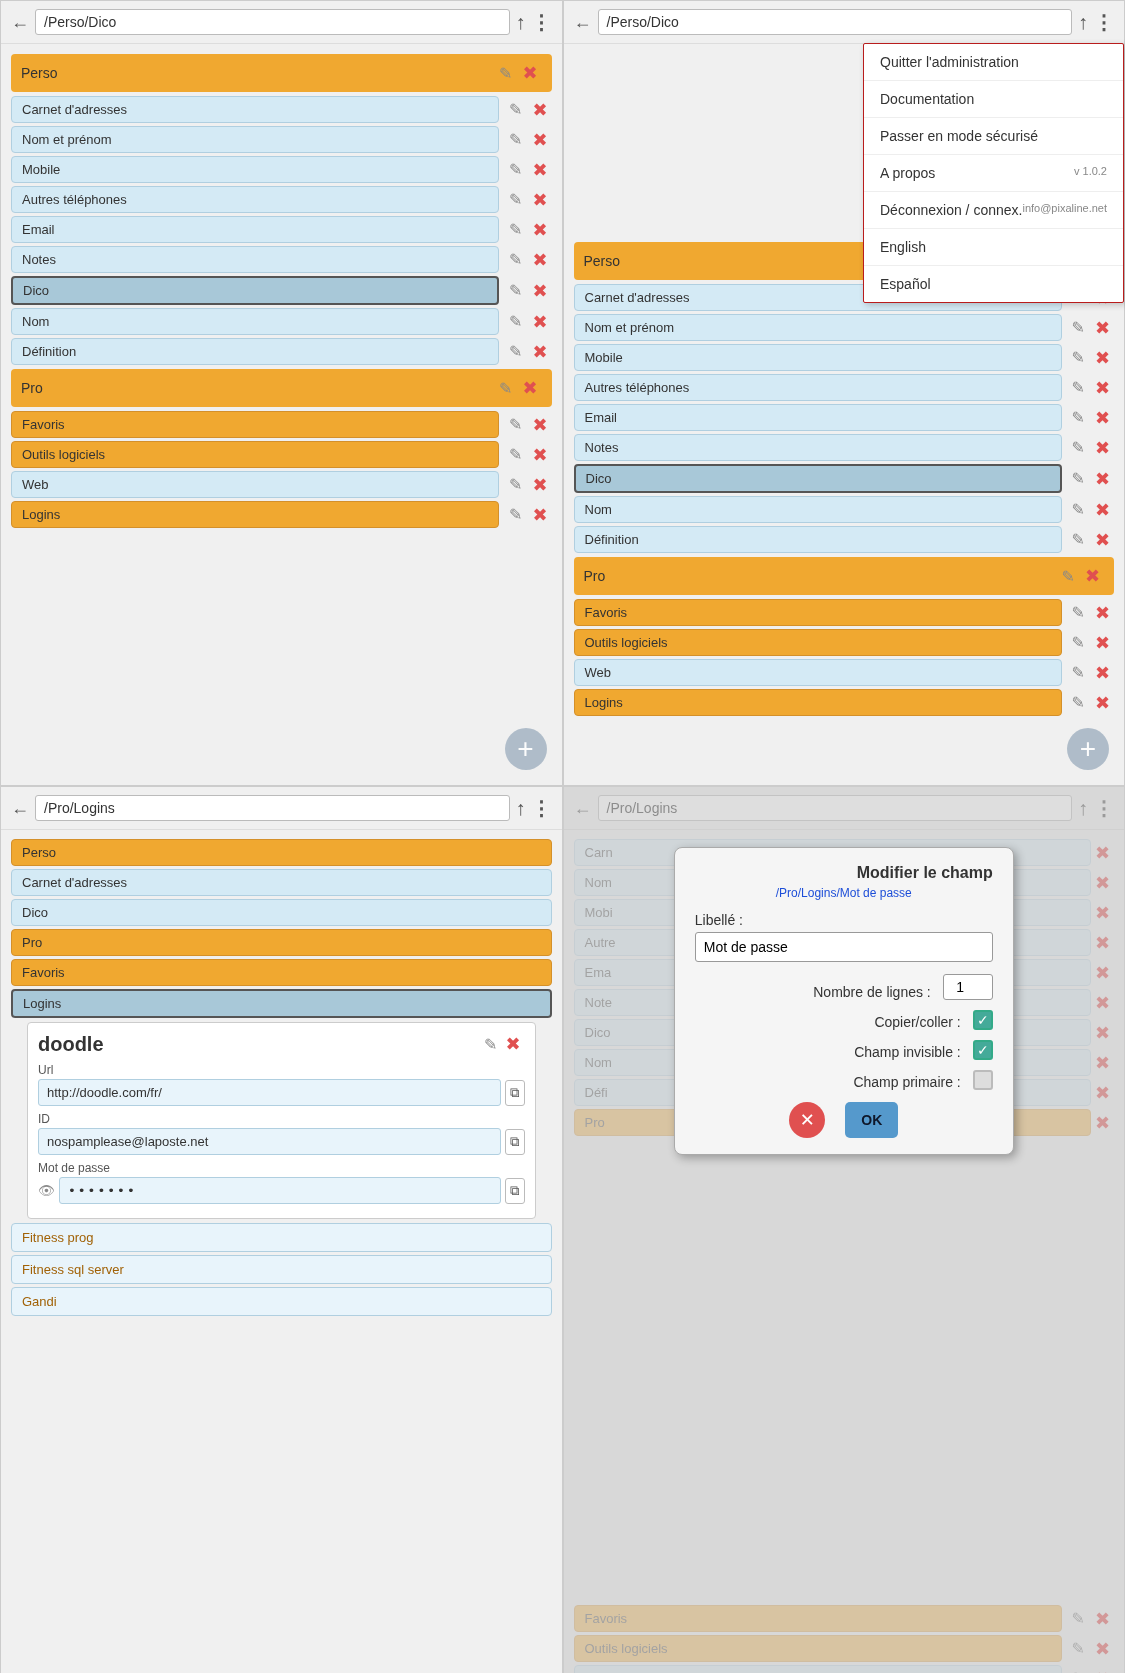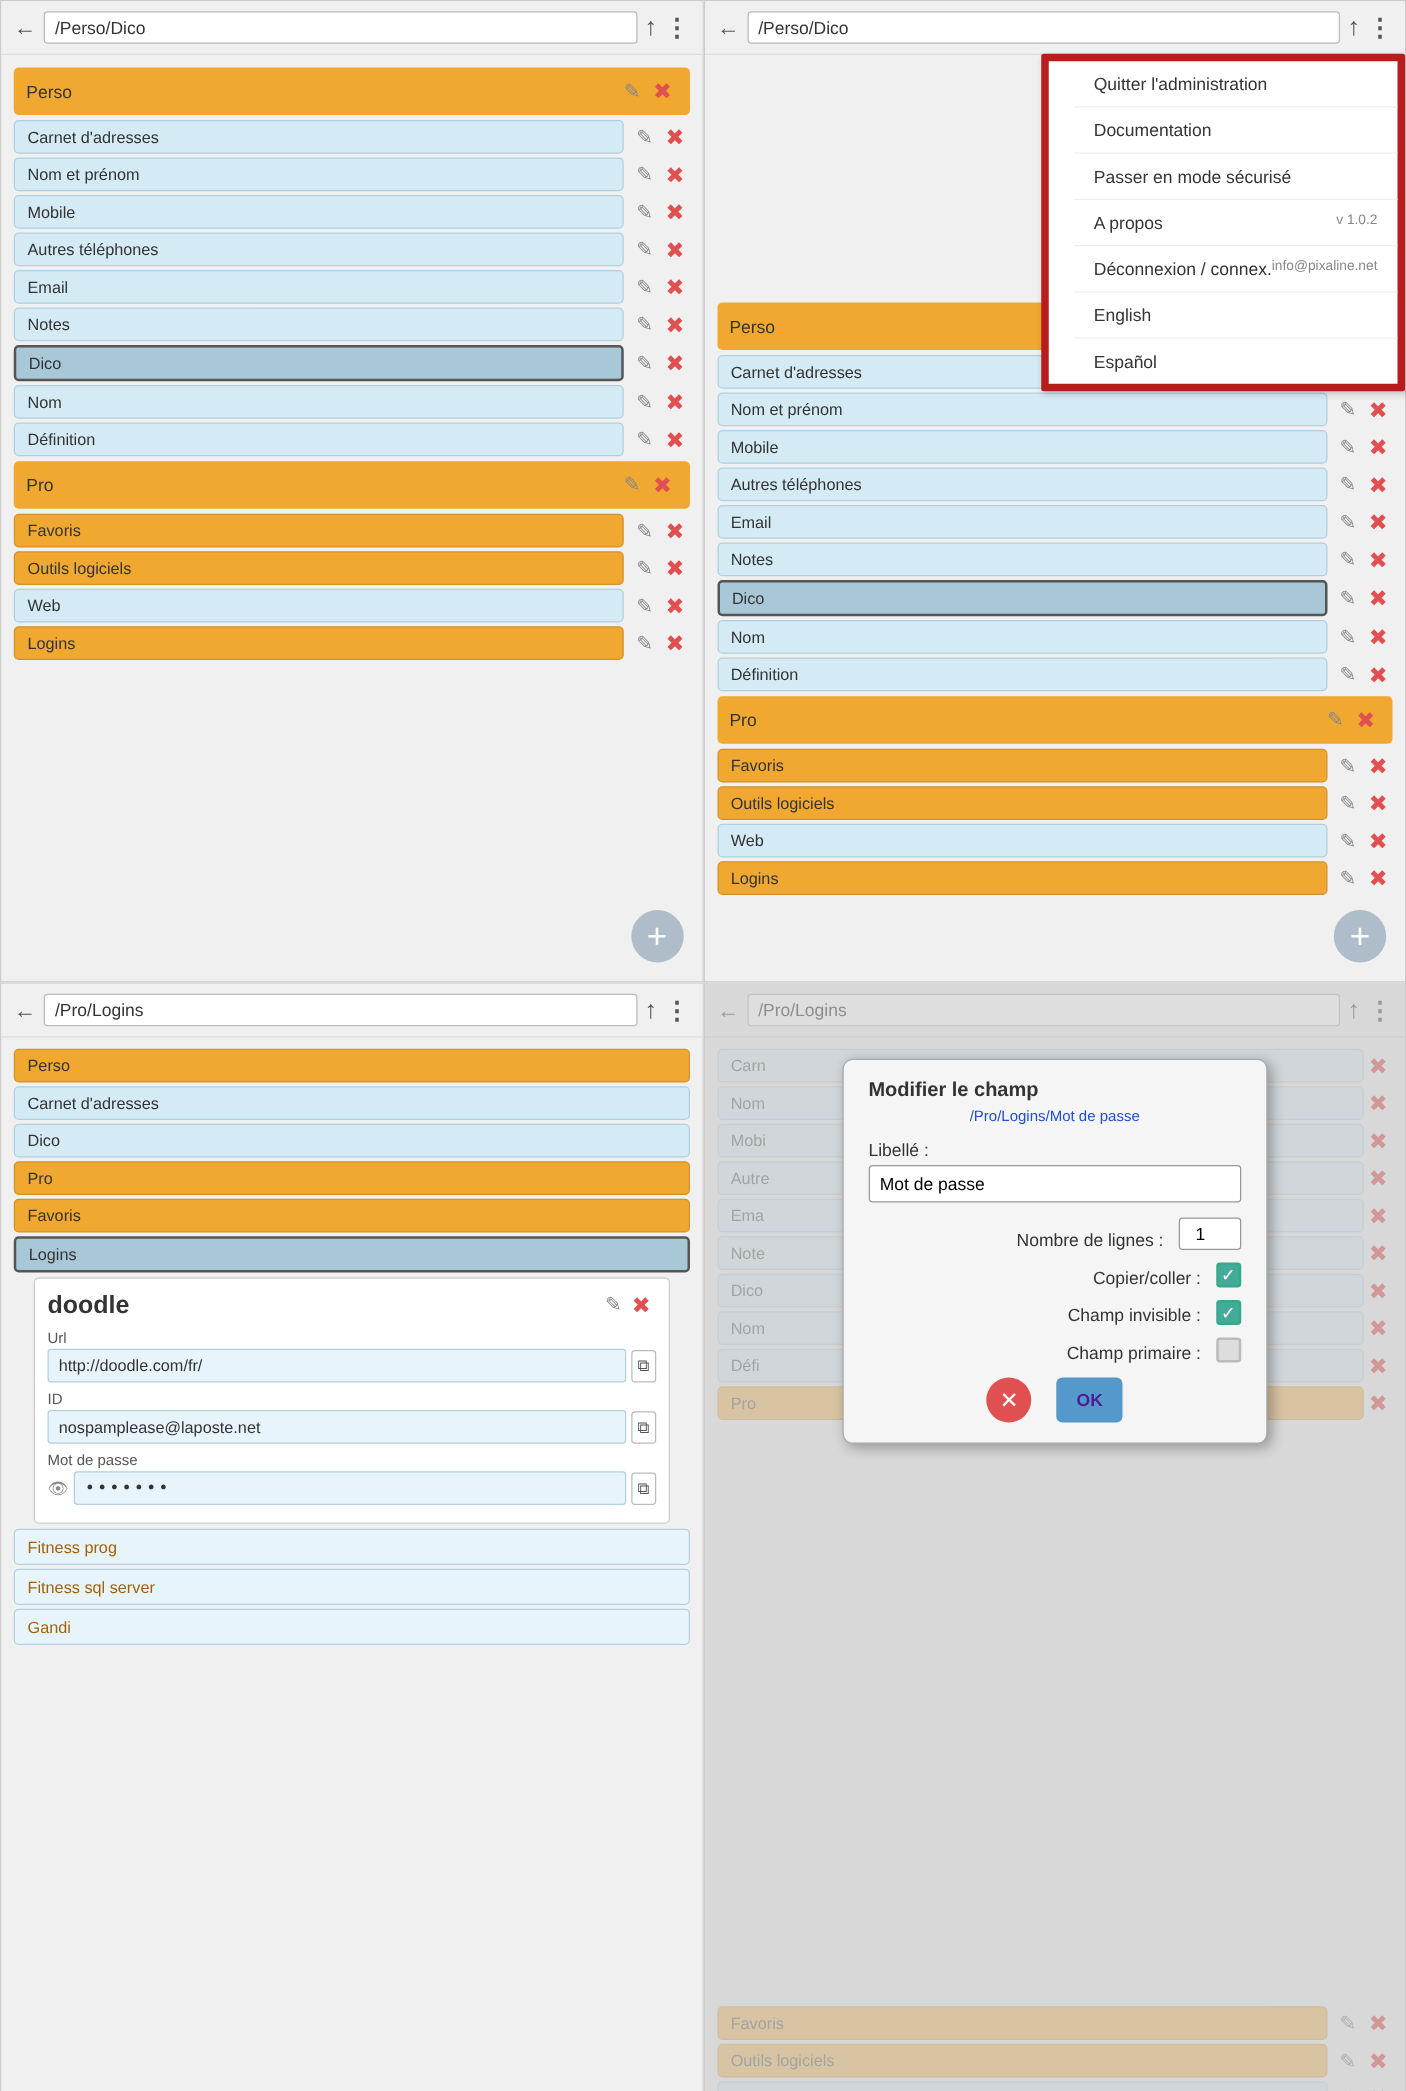--- a/index.html
+++ b/index.html
@@ -139,26 +139,25 @@
       justify-content: center;
       opacity: 0.8;
     }
 
     
     .dropdown-menu {
       position: absolute;
       top: 42px;
       right: 0;
       background: white;
-      border: 6px solid #b91c1c;
+      border: 1px solid #b91c1c;
       border-radius: 2px;
       z-index: 10;
       min-width: 220px;
       box-shadow: 2px 2px 6px rgba(0,0,0,0.2);
-      padding-left: 20px;
     }
 
     .dropdown-item {
       padding: 10px 16px;
       font-size: 14px;
       color: #333;
       border-bottom: 1px solid #eee;
       cursor: pointer;
     }
 
@@ -280,21 +279,21 @@
     .modal {
       background: #f5f5f5;
       border: 1px solid #aaa;
       border-radius: 8px;
       padding: 16px 20px;
       width: 340px;
       box-shadow: 3px 3px 10px rgba(0,0,0,0.3);
     }
 
     .modal-title {
-      text-align: left;
+      text-align: right;
       font-size: 16px;
       font-weight: bold;
       color: #333;
       margin-bottom: 4px;
     }
 
     .modal-path {
       text-align: center;
       font-size: 12px;
       color: #1d4ed8;
@@ -386,21 +385,21 @@
       display: flex;
       align-items: center;
       justify-content: center;
     }
 
     .modal-ok-btn {
       background: #5599cc;
       border: none;
       border-radius: 5px;
       cursor: pointer;
-      color: #4c1d95;
+      color: #0f172a;
       font-size: 14px;
       font-weight: bold;
       padding: 6px 16px;
     }
 
     .spacer { height: 60px; }
 
     .row-icons {
       display: flex;
       align-items: center;

